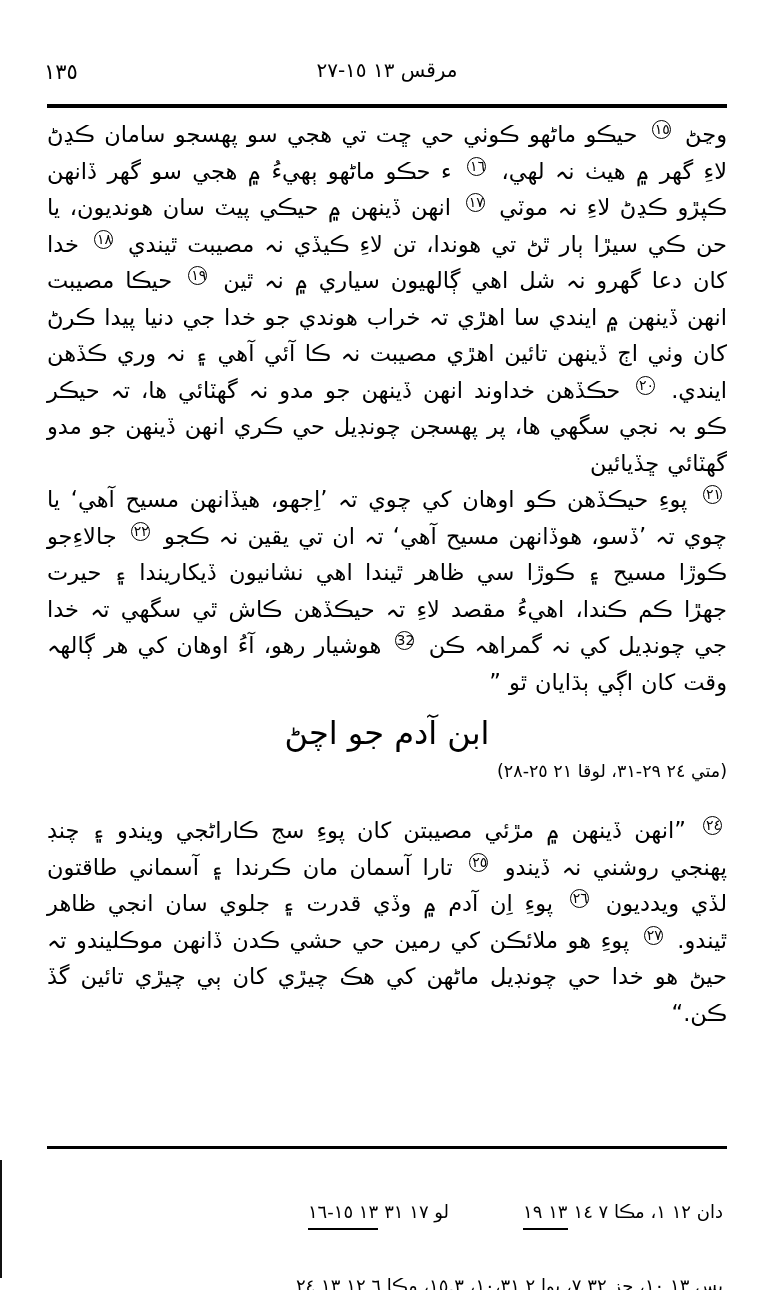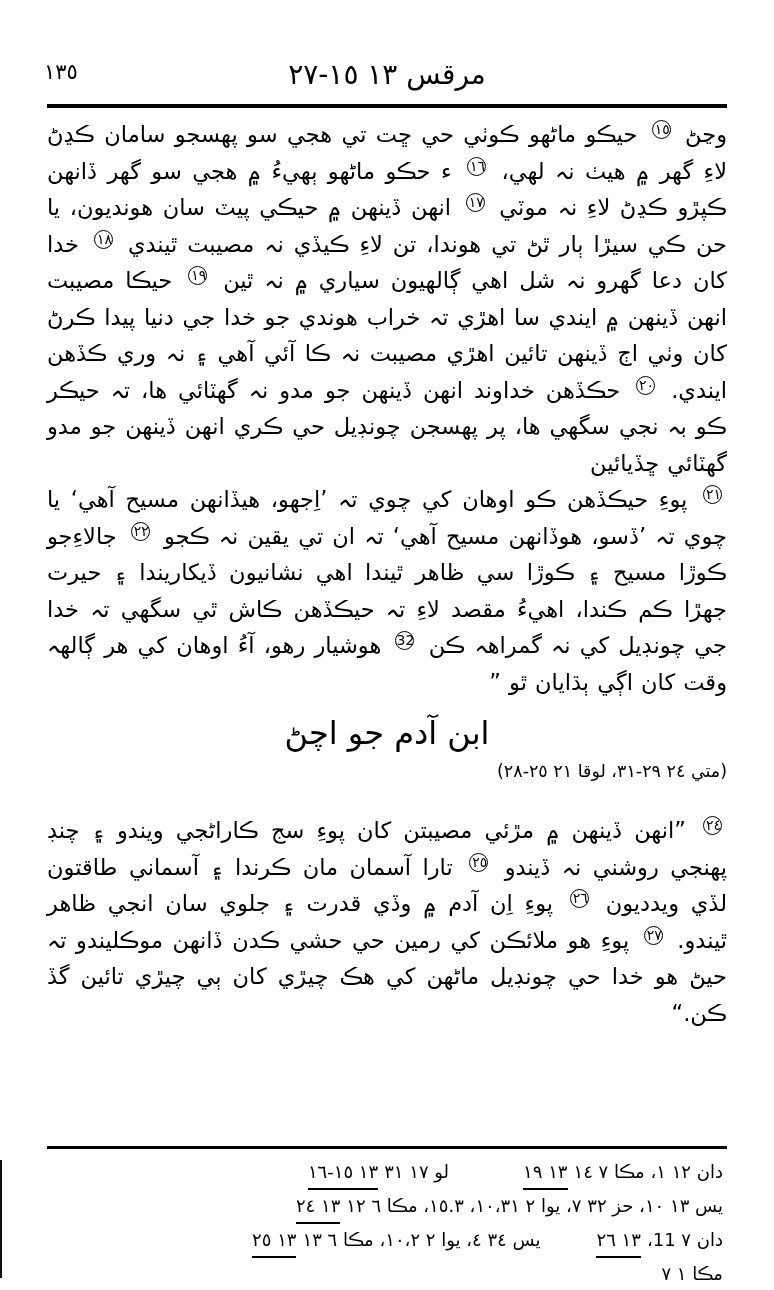--- a/index.html
+++ b/index.html
@@ -42,21 +42,21 @@
     direction: rtl;
     unicode-bidi: plaintext;
     text-align: right;
   }
   .head-ref {
     position: absolute;
     left: 0;
     right: 0;
     top: 0;
     text-align: center;
-    font-size: 28px;
+    font-size: 20px;
     letter-spacing: 0.5px;
     direction: rtl;
     unicode-bidi: plaintext;
   }
   .rule-top {
     position: absolute;
     top: 104px;
     left: 47px;
     right: 47px;
     height: 4px;
@@ -179,20 +179,21 @@
   .fn-line.r2 { text-align: right; padding-right: 4px; }
   .fn-line.r3 { text-align: right; padding-right: 4px; }
   .fn-line.r4 { text-align: right; padding-right: 4px; text-decoration: underline; }
   .fn-key {
     display: inline-block;
     border-bottom: 2.5px solid #000;
     padding-bottom: 1px;
     margin-left: 4px;
     direction: rtl;
     unicode-bidi: plaintext;
+    margin-top: 40px;
   }
   .fn-body {
     display: inline-block;
     direction: rtl;
     unicode-bidi: plaintext;
     margin-left: 6px;
   }
   .fn-gap { display: inline-block; width: 52px; }
   .fn-gap.lg { width: 70px; }
 

